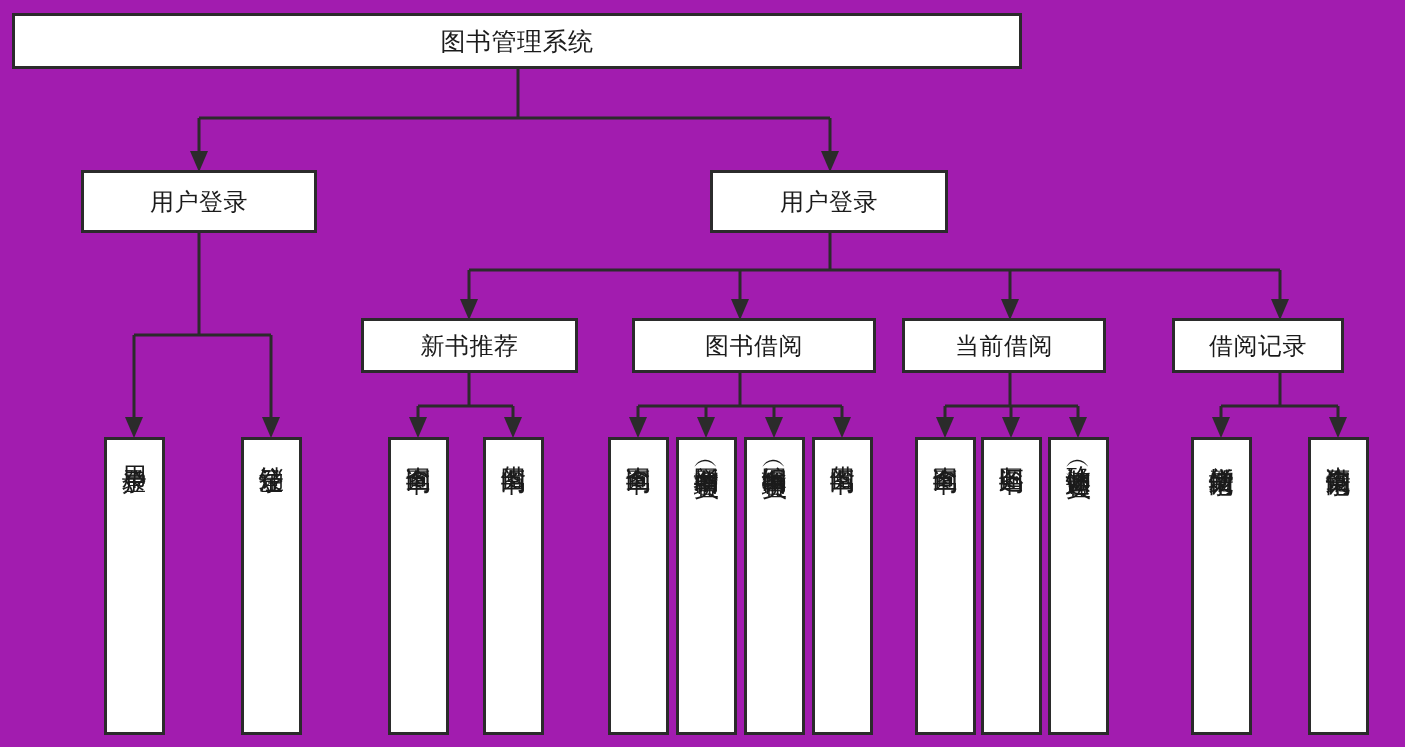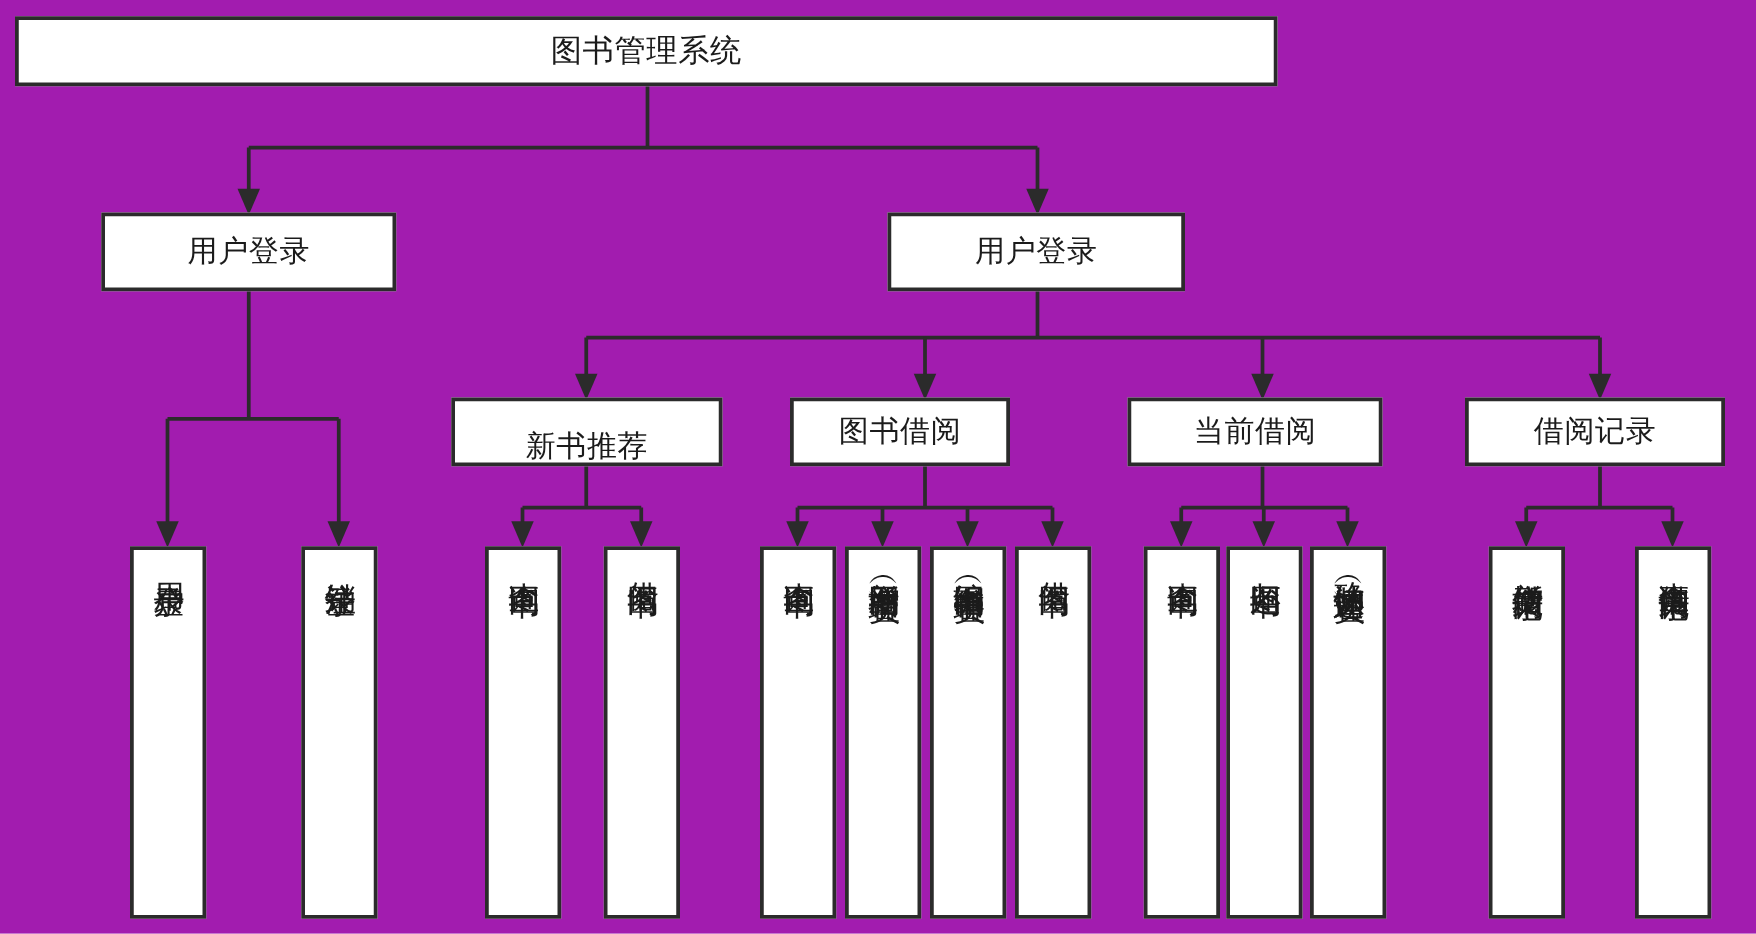--- a/index.html
+++ b/index.html
@@ -159,33 +159,33 @@
   </div>
 
   <div class="node branch" style="left:81px; top:170px; width:236px; height:63px;">
     <span class="label">用户登录</span>
   </div>
 
   <div class="node branch" style="left:710px; top:170px; width:238px; height:63px;">
     <span class="label">用户登录</span>
   </div>
 
-  <div class="node branch" style="left:361px; top:318px; width:217px; height:55px;align-items:flex-end;">
+  <div class="node branch" style="left:361px; top:318px; width:217px; height:55px;">
     <span class="label">新书推荐</span>
   </div>
 
-  <div class="node branch" style="left:632px; top:318px; width:176px; height:55px;">
+  <div class="node branch" style="left:632px; top:318px; width:244px; height:55px;">
     <span class="label">图书借阅</span>
   </div>
 
   <div class="node branch" style="left:902px; top:318px; width:204px; height:55px;">
     <span class="label">当前借阅</span>
   </div>
 
-  <div class="node branch" style="left:1172px; top:318px; width:208px; height:55px;">
+  <div class="node branch" style="left:1172px; top:318px; width:172px; height:55px;">
     <span class="label">借阅记录</span>
   </div>
 
   <div class="node leaf" style="left:104px; top:437px; width:61px; height:298px;">
     <span class="label">用户登录</span>
   </div>
 
   <div class="node leaf" style="left:241px; top:437px; width:61px; height:298px;">
     <span class="label">注销登录</span>
   </div>

